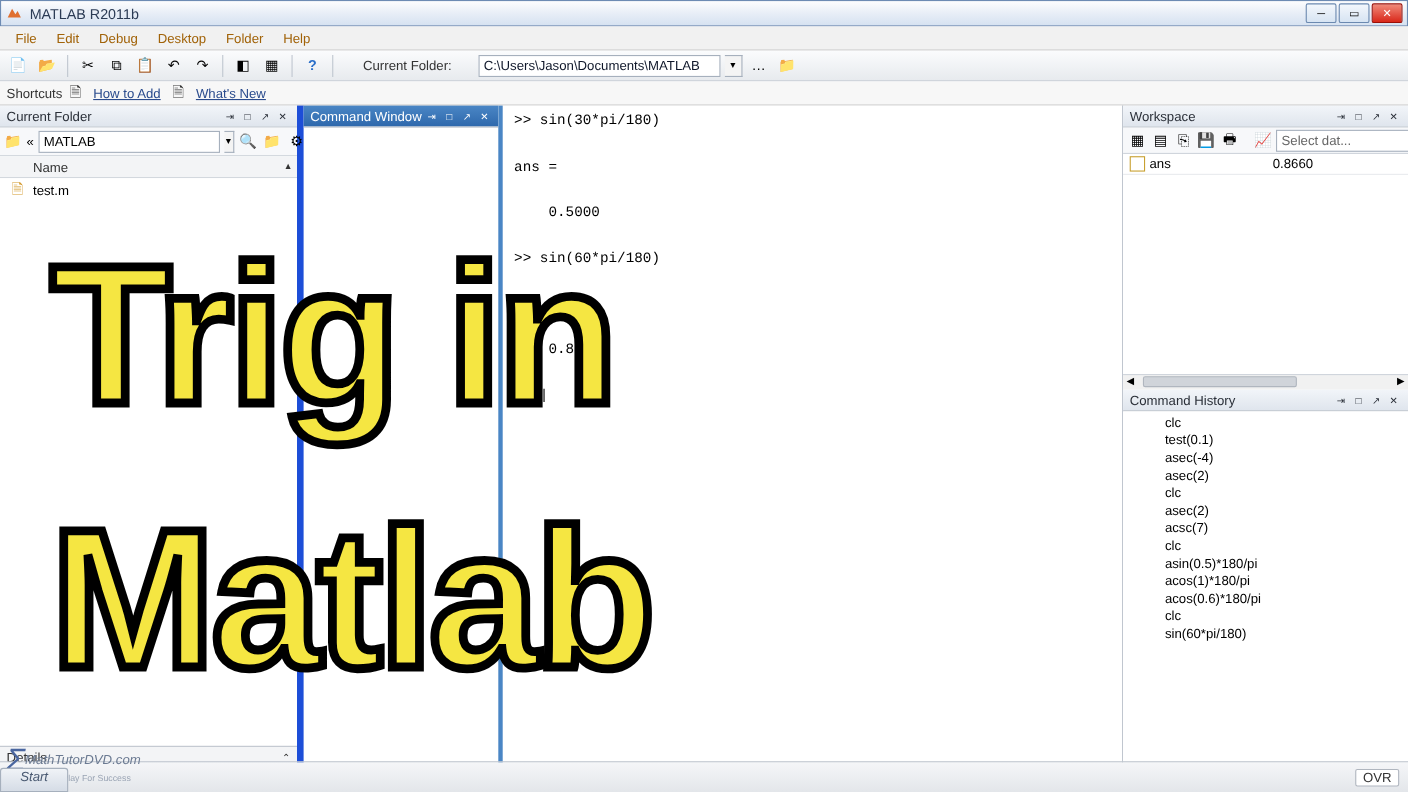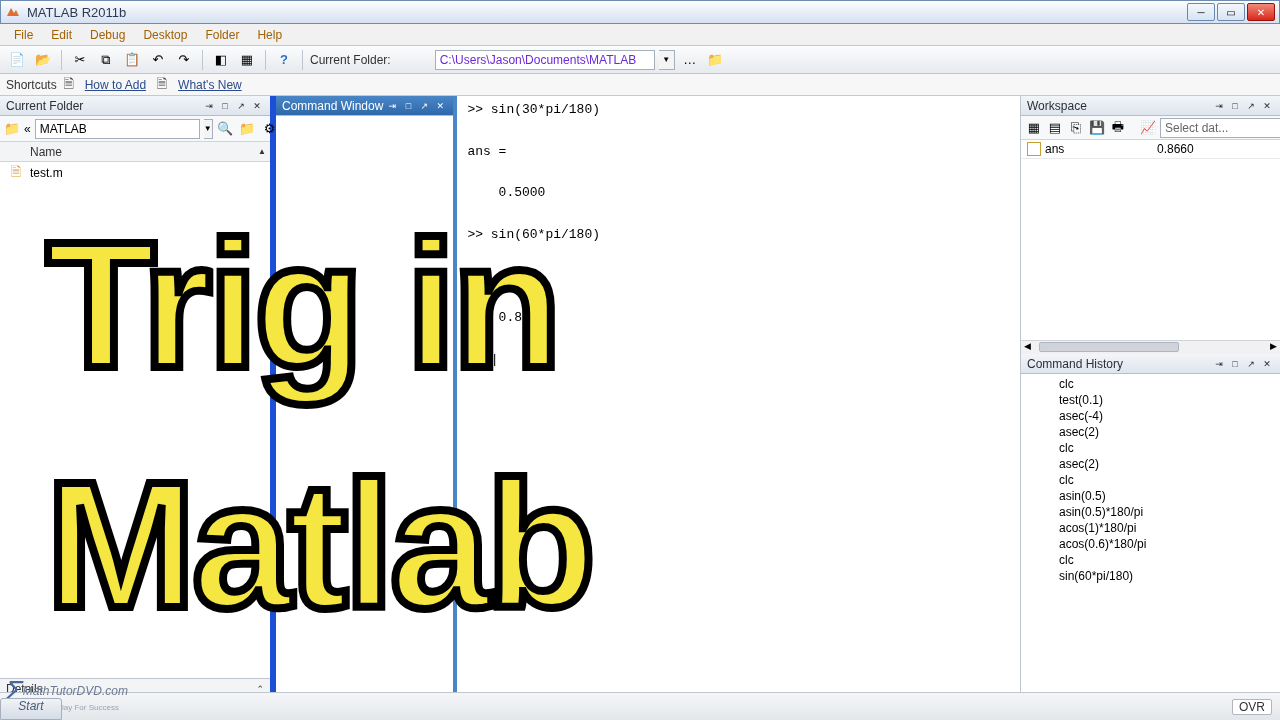--- a/index.html
+++ b/index.html
@@ -14,22 +14,22 @@
 .winbtn.close { background: linear-gradient(#f08a7a,#d9281a); color: #fff; border-color: #9a1008; }
 
 
 .menubar { height: 22px; background: #f1f1f1; border-bottom: 1px solid #c8c8c8; display: flex; align-items: center; padding: 0 6px; gap: 2px; }
 .menubar .menuitem { padding: 2px 8px; color: #a16207; cursor: pointer; }
 
 
 .toolbar { height: 28px; background: linear-gradient(#fbfcfd,#e7eaee); border-bottom: 1px solid #bfc6cf; display: flex; align-items: center; padding: 0 6px; gap: 4px; }
 .tbtn { width: 22px; height: 22px; border: 1px solid transparent; display: flex; align-items: center; justify-content: center; border-radius: 2px; cursor: pointer; }
 .tsep { width: 1px; height: 20px; background: #bfc6cf; margin: 0 3px; }
-.folderlabel { margin: 0 0; color: #333; }
-.folderpath { width: 220px; height: 20px; border: 1px solid #a6b0bd; background: #fff; padding: 0 4px; color: #6d28d9; margin-left: 40px; }
+.folderlabel { margin: 0 20px; color: #333; }
+.folderpath { width: 220px; height: 20px; border: 1px solid #a6b0bd; background: #fff; padding: 0 4px; color: #0f172a; }
 .dropbtn { width: 16px; height: 20px; border: 1px solid #a6b0bd; border-left: none; background: #f4f4f4; cursor: pointer; display:flex; align-items:center; justify-content:center; font-size:8px; }
 
 
 .shortcuts { height: 22px; background: #f7f7f7; border-bottom: 1px solid #c8c8c8; display: flex; align-items: center; padding: 0 6px; gap: 4px; color: #333; }
 .shortcut-link { color: #2a4b8d; text-decoration: underline; cursor: pointer; margin: 0 4px; }
 
 
 .main { position: absolute; top: 96px; left: 0; right: 0; bottom: 22px; display: flex; }
 .leftcol { width: 276px; display: flex; flex-direction: column; border-right: 6px solid #1d4ed8; }
 .centercol { flex: 1; display: flex; flex-direction: row; }
@@ -293,22 +293,22 @@
       <span class="pbtn">↗</span>
       <span class="pbtn">✕</span>
     </div>
     <div class="hist" id="hist-body">
         <div class="hline">clc</div>
         <div class="hline">test(0.1)</div>
         <div class="hline">asec(-4)</div>
         <div class="hline">asec(2)</div>
         <div class="hline">clc</div>
         <div class="hline">asec(2)</div>
+        <div class="hline">acsc(7)</div>
         <div class="hline">clc</div>
-        <div class="hline">asin(0.5)</div>
         <div class="hline">asin(0.5)*180/pi</div>
         <div class="hline">acos(1)*180/pi</div>
         <div class="hline">acos(0.6)*180/pi</div>
         <div class="hline">clc</div>
         <div class="hline">sin(60*pi/180)</div>
       </div>
   </div>
 </div>
 
 <div class="statusbar">

